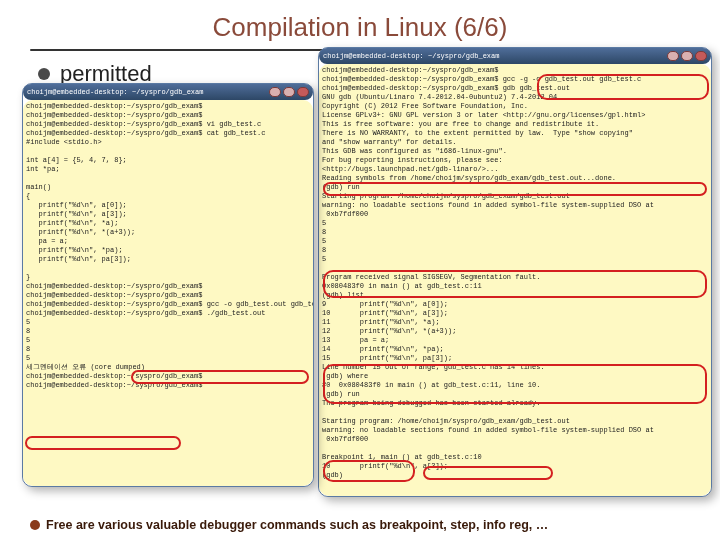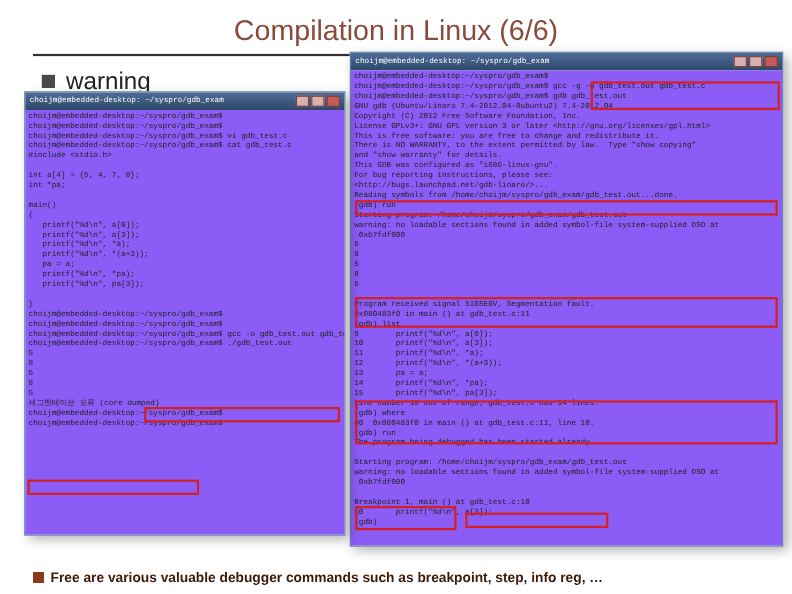--- a/index.html
+++ b/index.html
@@ -1,15 +1,15 @@
 <!DOCTYPE html>
 <html><head>
 <meta charset="utf-8">
 <style>
-  * { margin: 0; padding: 0; box-sizing: border-box; }
+  * { margin: 0; padding: 0; box-sizing: border-box; border-radius: 10px; }
   body {
     width: 720px;
     height: 540px;
     background: #ffffff;
     font-family: Arial, sans-serif;
     position: relative;
     overflow: hidden;
   }
   .slide {
     width: 100%;
@@ -93,21 +93,21 @@
     background: #d9b0b0;
     border: 1px solid #7a3a3a;
     display: inline-block;
   }
   .tb-close { background: #c45a5a; }
   .term-body {
     padding: 2px 3px;
     white-space: pre;
     overflow: hidden;
     height: calc(100% - 16px);
-    background: #8b5cf6;
+    background: #fef9c3;
   }
   .hl-red {
     border: 2px solid #d42020;
     position: absolute;
     background: transparent;
     pointer-events: none;
   }
   .footer-row {
     position: absolute;
     bottom: 8px;
@@ -130,21 +130,21 @@
 </style>
 </head>
 <body>
 
 <div class="slide">
   <h1 class="title">Compilation in Linux (6/6)</h1>
   <hr class="hr">
 
   <div class="bullet-row">
     <span class="bullet-sq"></span>
-    <span class="bullet-text">warning</span>
+    <span class="bullet-text">permitted</span>
   </div>
 
   <div class="screens">
 
     <div class="term-window term-right">
       <div class="titlebar">
         <span>choijm@embedded-desktop: ~/syspro/gdb_exam</span>
         <div class="titlebar-btns">
           <span class="tb-btn"></span>
           <span class="tb-btn"></span>

